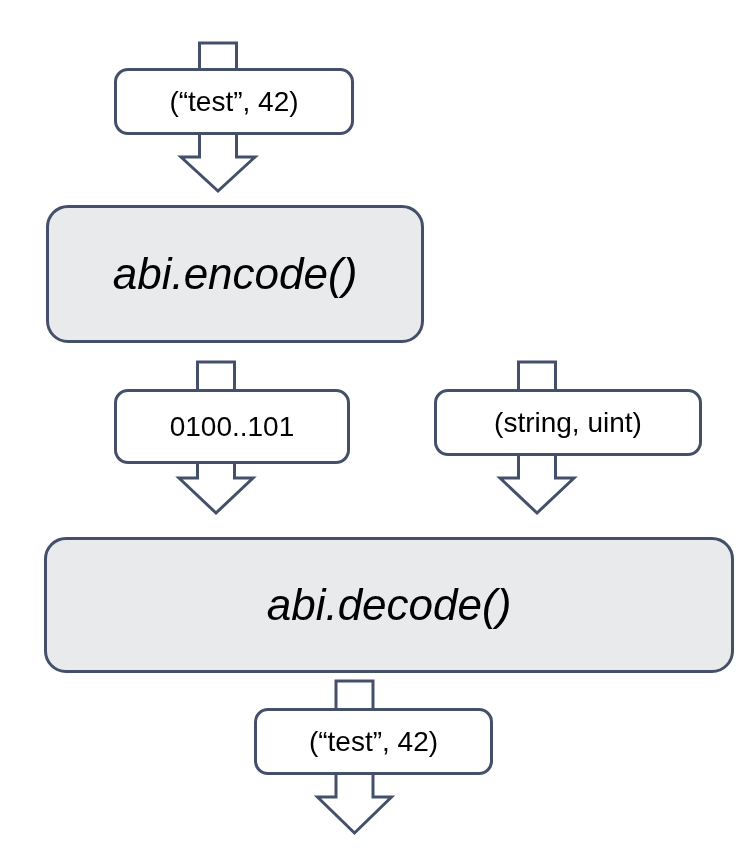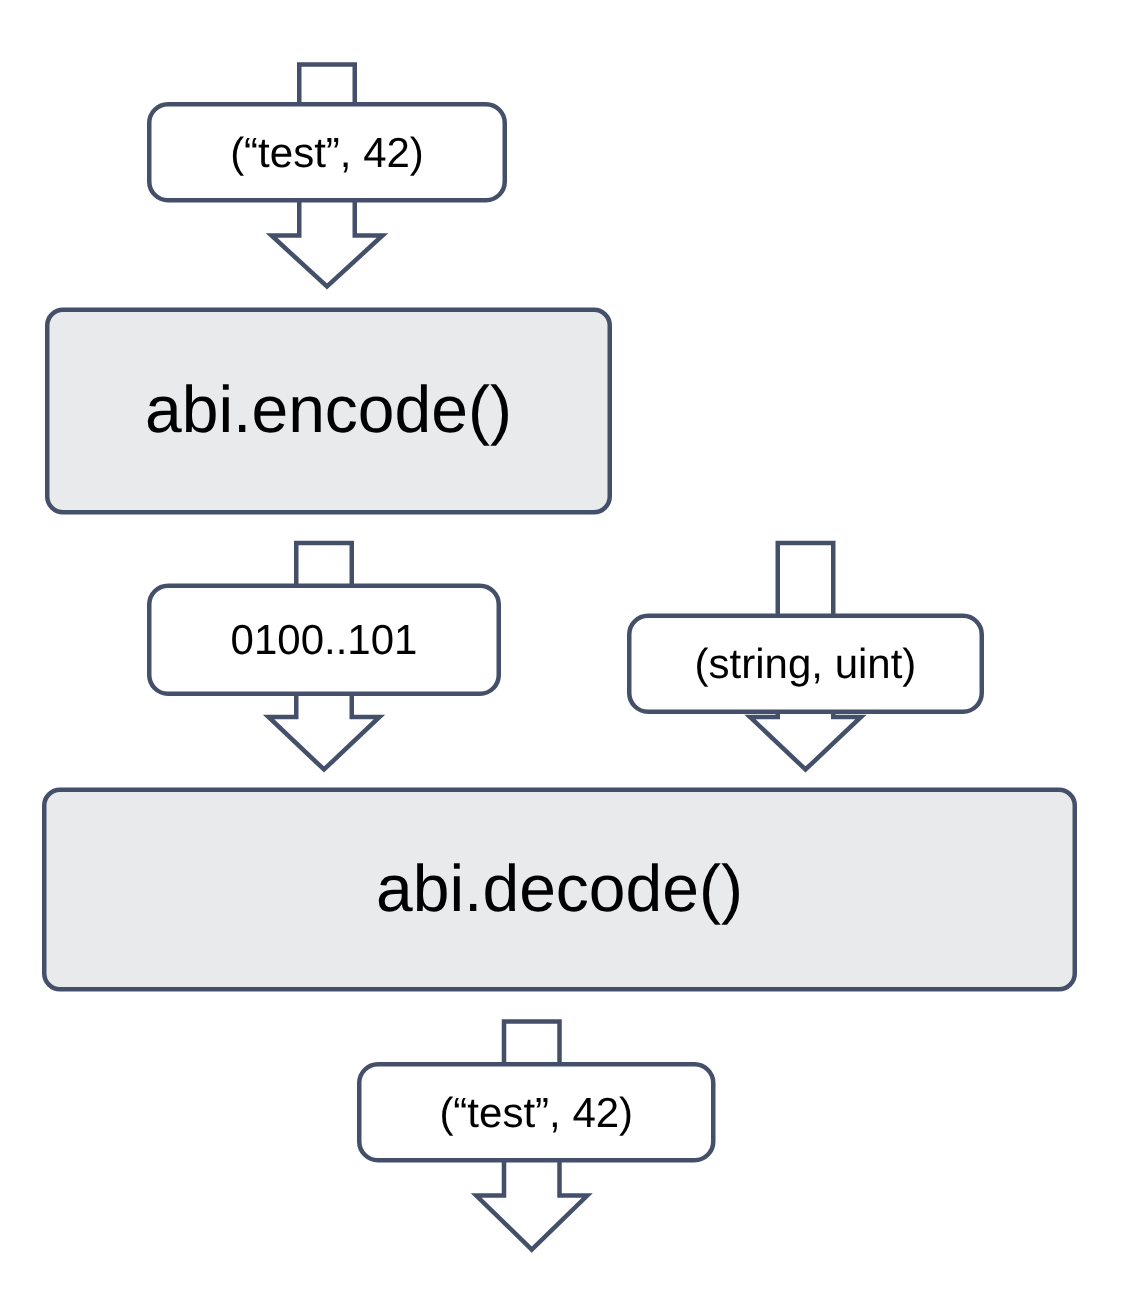--- a/index.html
+++ b/index.html
@@ -24,41 +24,43 @@
   }
   .node {
     position: absolute;
     box-sizing: border-box;
     display: flex;
     align-items: center;
     justify-content: center;
     text-align: right;
     z-index: 2;
     white-space: nowrap;
+    margin-left: 16px;
   }
   .label-pill {
     background: #ffffff;
     border: 3px solid #44506a;
     border-radius: 14px;
     font-size: 28px;
     line-height: 1;
   }
   .process-box {
     background: #e9eaec;
     border: 3px solid #44506a;
-    border-radius: 12px;
+    border-radius: 22px;
     font-size: 44px;
     line-height: 1;
+    font-style: italic;
   }
   
   .n-input   { left: 98px;  top: 68px;  width: 240px; height: 67px; }
   .n-encode  { left: 30px;  top: 205px; width: 378px; height: 138px; }
   .n-bytes   { left: 98px;  top: 389px; width: 236px; height: 75px; }
-  .n-types   { left: 418px; top: 409px; width: 238px; height: 67px; }
-  .n-decode  { left: 28px;  top: 525px; width: 690px; height: 136px; }
+  .n-types   { left: 418px; top: 389px; width: 268px; height: 67px; }
+  .n-decode  { left: 28px;  top: 537px; width: 690px; height: 136px; }
   .n-output  { left: 238px; top: 708px; width: 239px; height: 67px; }
 </style>
 </head>
 <body>
 
 <div class="canvas">
 
   <svg class="arrow-layer" width="748" height="860" viewBox="0 0 748 860">
 
     <polygon points="199.5,43 236.5,43 236.5,157 255,157 218,191 181,157 199.5,157" fill="#ffffff" stroke="#44506a" stroke-width="3" stroke-linejoin="miter"></polygon>

